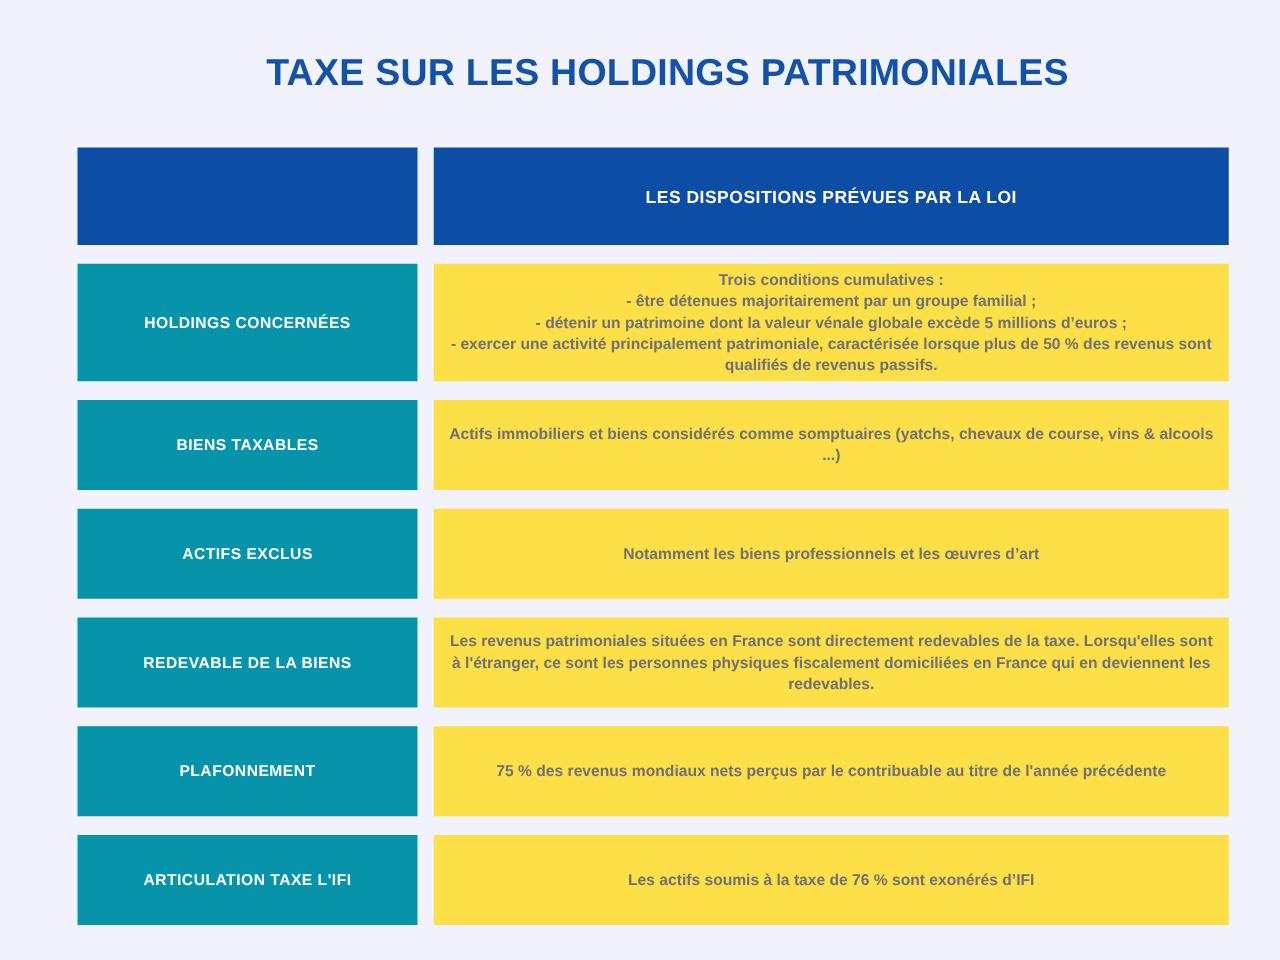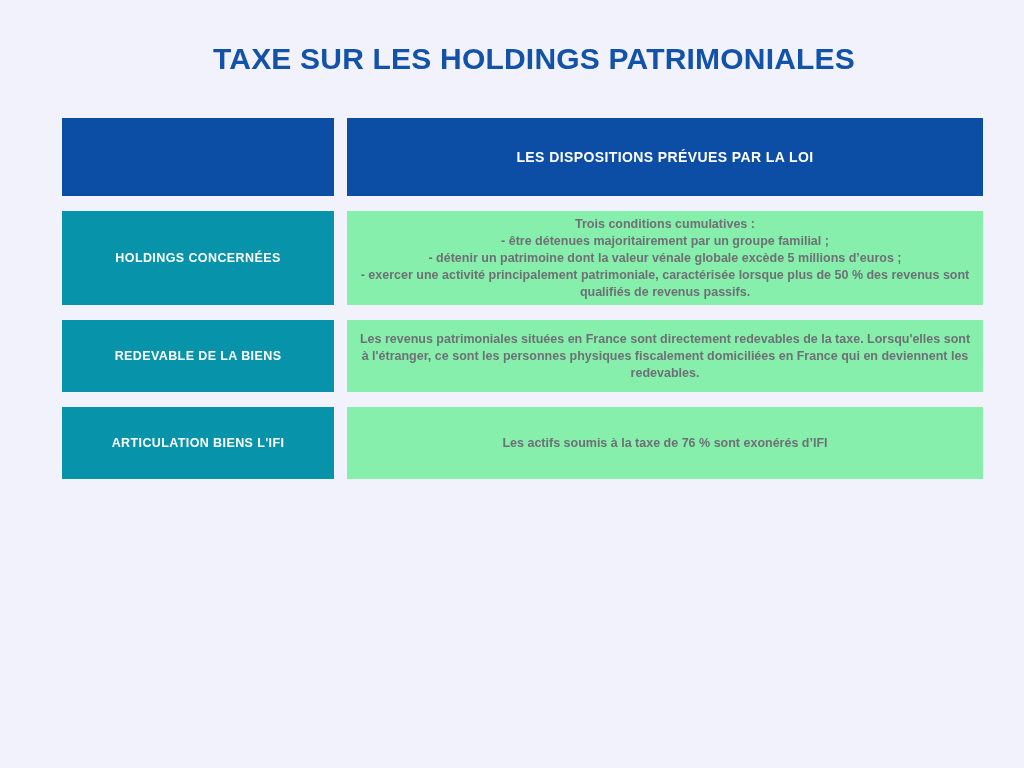--- a/index.html
+++ b/index.html
@@ -42,21 +42,21 @@
     justify-content: center;
     text-align: center;
     font-weight: bold;
     font-size: 12.5px;
     letter-spacing: 0.4px;
     padding: 0 24px;
     box-sizing: border-box;
   }
   .content-cell {
     flex: 1;
-    background: #86efac;
+    background: #fde047;
     color: #6f7075;
     display: flex;
     align-items: center;
     justify-content: center;
     text-align: center;
     font-weight: bold;
     font-size: 12.5px;
     line-height: 17px;
     white-space: pre-line;
     padding: 8px 12px;
@@ -90,27 +90,39 @@
     </div>
 
     <div class="row h-tall">
       <div class="label-cell">HOLDINGS CONCERNÉES</div>
       <div class="content-cell">Trois conditions cumulatives :
 - être détenues majoritairement par un groupe familial ;
 - détenir un patrimoine dont la valeur vénale globale excède 5 millions d’euros ;
 - exercer une activité principalement patrimoniale, caractérisée lorsque plus de 50 % des revenus sont qualifiés de revenus passifs.</div>
     </div>
 
+    <div class="row h-std">
+      <div class="label-cell">BIENS TAXABLES</div>
+      <div class="content-cell">Actifs immobiliers et biens considérés comme somptuaires (yatchs, chevaux de course, vins &amp; alcools ...)</div>
+    </div>
 
+    <div class="row h-std">
+      <div class="label-cell">ACTIFS EXCLUS</div>
+      <div class="content-cell">Notamment les biens professionnels et les œuvres d’art</div>
+    </div>
 
     <div class="row h-std">
       <div class="label-cell">REDEVABLE DE LA BIENS</div>
       <div class="content-cell">Les revenus patrimoniales situées en France sont directement redevables de la taxe. Lorsqu'elles sont à l'étranger, ce sont les personnes physiques fiscalement domiciliées en France qui en deviennent les redevables.</div>
     </div>
 
+    <div class="row h-std">
+      <div class="label-cell">PLAFONNEMENT</div>
+      <div class="content-cell">75 % des revenus mondiaux nets perçus par le contribuable au titre de l'année précédente</div>
+    </div>
 
     <div class="row h-std">
-      <div class="label-cell">ARTICULATION BIENS L'IFI</div>
+      <div class="label-cell">ARTICULATION TAXE L'IFI</div>
       <div class="content-cell">Les actifs soumis à la taxe de 76 % sont exonérés d’IFI</div>
     </div>
 
   </section>
 </main>
 
 </body></html>

